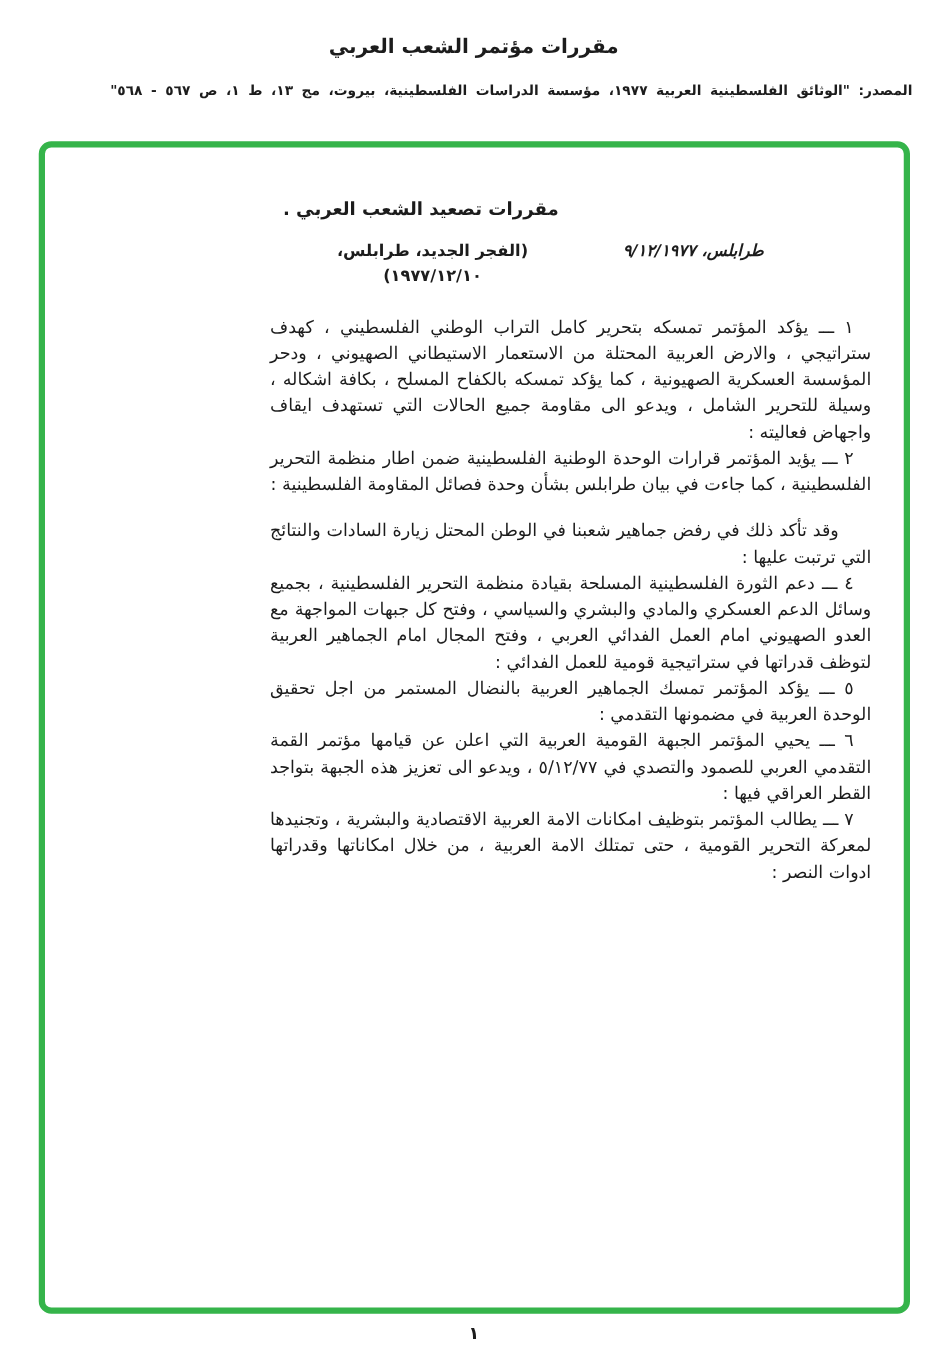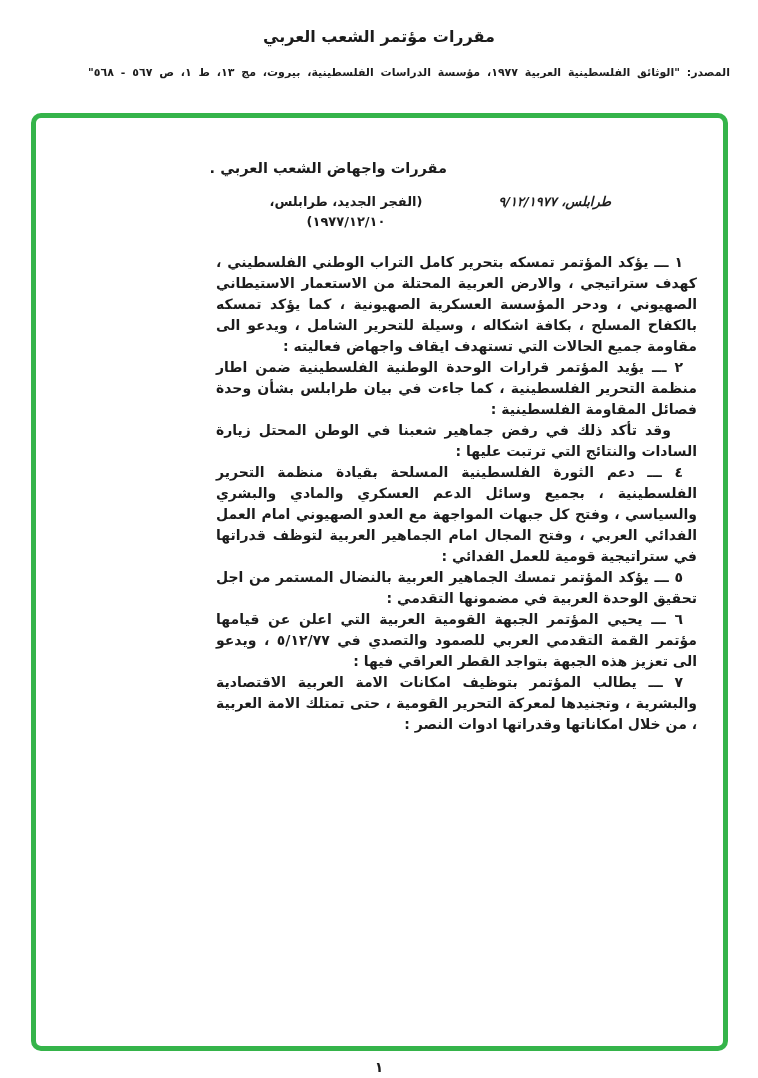--- a/index.html
+++ b/index.html
@@ -67,22 +67,22 @@
   }
   .dateline-place { white-space: nowrap; font-style: italic; }
   .dateline-src { width: 200px; text-align: center; }
 
   .paragraphs {
     margin-top: 20px;
     font-size: 14px;
     line-height: 21px;
     text-align: justify;
   }
-  .paragraphs p { text-indent: 14px; font-weight: bold; }
-  .paragraphs p.cont { text-indent: 26px; }
+  .paragraphs p { text-indent: 14px; }
+  .paragraphs p.cont { text-indent: 26px; margin-top: 16px; }
 
   
   .page-footer {
     text-align: center;
     margin-top: 8px;
     font-size: 14px;
     font-weight: bold;
   }
 </style>
 </head>
@@ -91,21 +91,21 @@
 <div class="page">
 
   <header class="page-header">
     <h1 class="header-title">مقررات مؤتمر الشعب العربي</h1>
     <div class="source-line">المصدر:  "الوثائق الفلسطينية العربية ١٩٧٧، مؤسسة الدراسات الفلسطينية، بيروت، مج ١٣، ط ١، ص ٥٦٧ - ٥٦٨"</div>
   </header>
 
   <section class="frame">
     <div class="doc">
 
-      <h2 class="doc-title">مقررات واجهاض الشعب العربي .</h2>
+      <h2 class="doc-title">مقررات تصعيد الشعب العربي .</h2>
 
       <div class="dateline">
         <span class="dateline-place">طرابلس، ٩/١٢/١٩٧٧</span>
         <span class="dateline-src">(الفجر الجديد، طرابلس، ١٩٧٧/١٢/١٠)</span>
       </div>
 
       <div class="paragraphs">
         <p>١ ـــ يؤكد المؤتمر تمسكه بتحرير كامل التراب الوطني الفلسطيني ، كهدف ستراتيجي ، والارض العربية المحتلة من الاستعمار الاستيطاني الصهيوني ، ودحر المؤسسة العسكرية الصهيونية ، كما يؤكد تمسكه بالكفاح المسلح ، بكافة اشكاله ، وسيلة للتحرير الشامل ، ويدعو الى مقاومة جميع الحالات التي تستهدف ايقاف واجهاض فعاليته :</p>
         <p>٢ ـــ يؤيد المؤتمر قرارات الوحدة الوطنية الفلسطينية ضمن اطار منظمة التحرير الفلسطينية ، كما جاءت في بيان طرابلس بشأن وحدة فصائل المقاومة الفلسطينية :</p>
         <p class="cont">وقد تأكد ذلك في رفض جماهير شعبنا في الوطن المحتل زيارة السادات والنتائج التي ترتبت عليها :</p>

